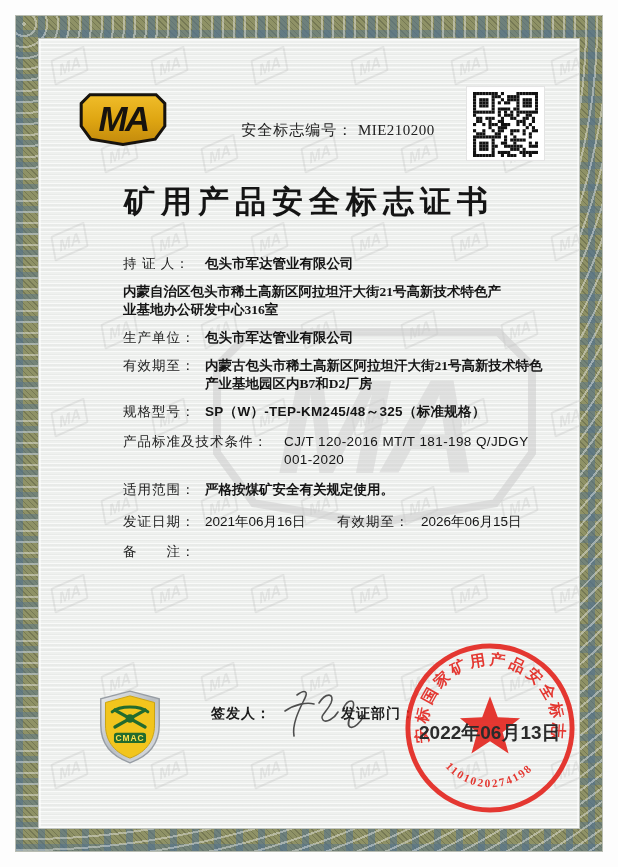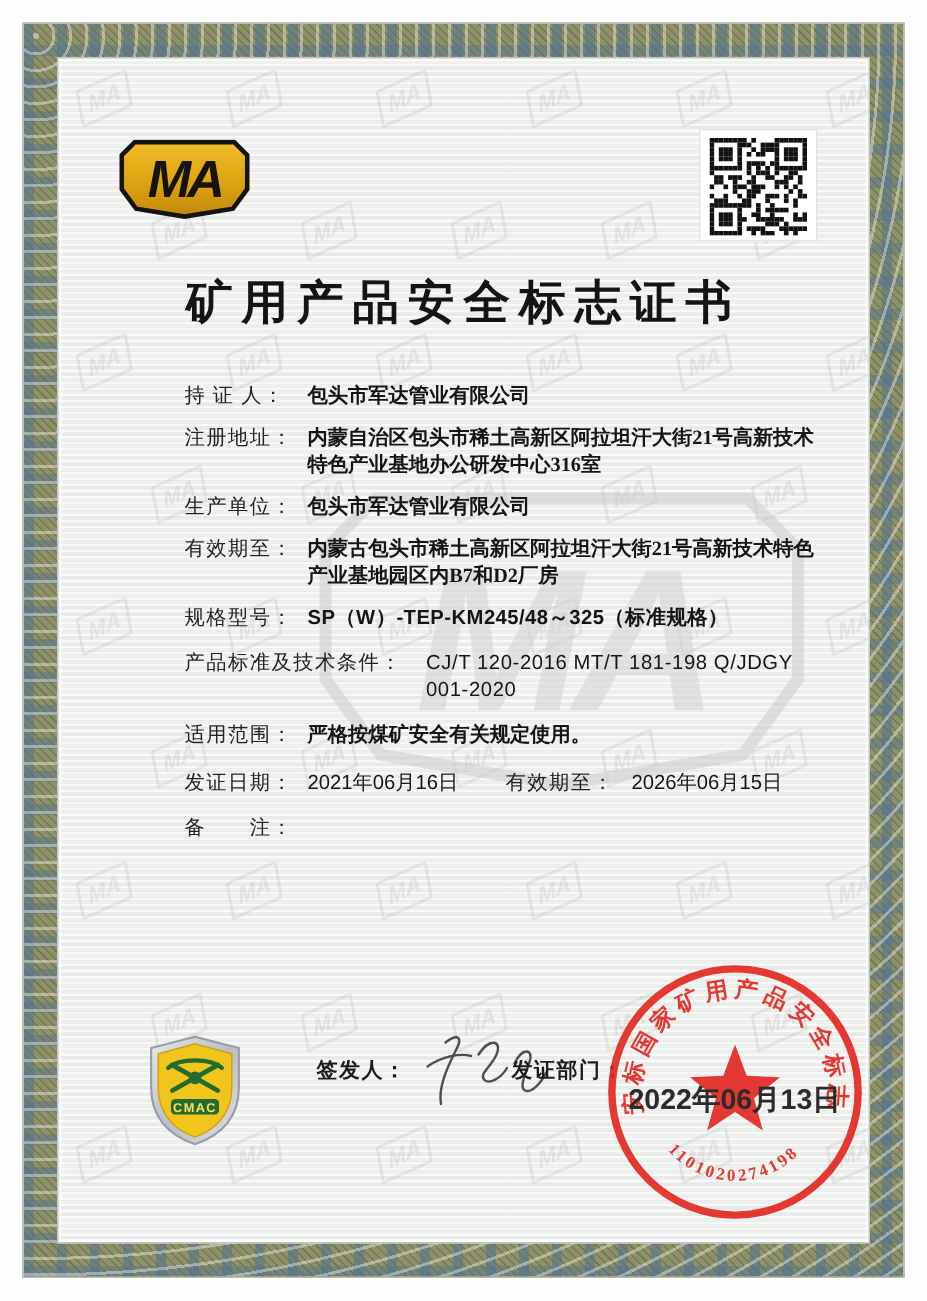--- a/index.html
+++ b/index.html
@@ -138,20 +138,24 @@
             <defs>
               <linearGradient id="gold" x1="0" y1="0" x2="0" y2="1">
                 <stop offset="0" stop-color="#f0bd2a"></stop>
                 <stop offset="0.5" stop-color="#dfa612"></stop>
                 <stop offset="1" stop-color="#c2890c"></stop>
               </linearGradient>
             </defs>
             <polygon points="12,2 88,2 98,12 98,38 87,53 50,59 13,53 2,38 2,12" fill="url(#gold)" stroke="#17130e" stroke-width="3.5"></polygon>
             <text x="50" y="44" text-anchor="middle" font-size="40" font-weight="bold" font-style="italic" font-family="Liberation Sans, sans-serif" fill="#17130e" letter-spacing="-3">MA</text>
           </svg>
+          <div class="cert-no">
+            <span>安全标志编号：</span>
+            <span class="num">MIE210200</span>
+          </div>
           <div class="qr">
               <svg width="65.10000000000001" height="65.10000000000001">
                 <rect x="0.0" y="0.0" width="3.1" height="3.1" fill="#111"></rect>
                 <rect x="3.1" y="0.0" width="3.1" height="3.1" fill="#111"></rect>
                 <rect x="6.2" y="0.0" width="3.1" height="3.1" fill="#111"></rect>
                 <rect x="9.3" y="0.0" width="3.1" height="3.1" fill="#111"></rect>
                 <rect x="12.4" y="0.0" width="3.1" height="3.1" fill="#111"></rect>
                 <rect x="15.5" y="0.0" width="3.1" height="3.1" fill="#111"></rect>
                 <rect x="18.6" y="0.0" width="3.1" height="3.1" fill="#111"></rect>
                 <rect x="21.7" y="0.0" width="3.1" height="3.1" fill="#111"></rect>
@@ -383,21 +387,20 @@
         </div>
 
         <div class="title">矿用产品安全标志证书</div>
 
         <div class="fields">
           <div class="row g1">
             <span class="lbl">持 证 人：</span>
             <span class="val kai">包头市军达管业有限公司</span>
           </div>
           <div class="row g1">
-            <span class="lbl">注册地址：</span>
             <span class="val kai">内蒙自治区包头市稀土高新区阿拉坦汗大街21号高新技术特色产业基地办公研发中心316室</span>
           </div>
           <div class="row g1">
             <span class="lbl">生产单位：</span>
             <span class="val kai">包头市军达管业有限公司</span>
           </div>
           <div class="row g1">
             <span class="lbl">有效期至：</span>
             <span class="val kai">内蒙古包头市稀土高新区阿拉坦汗大街21号高新技术特色产业基地园区内B7和D2厂房</span>
           </div>

